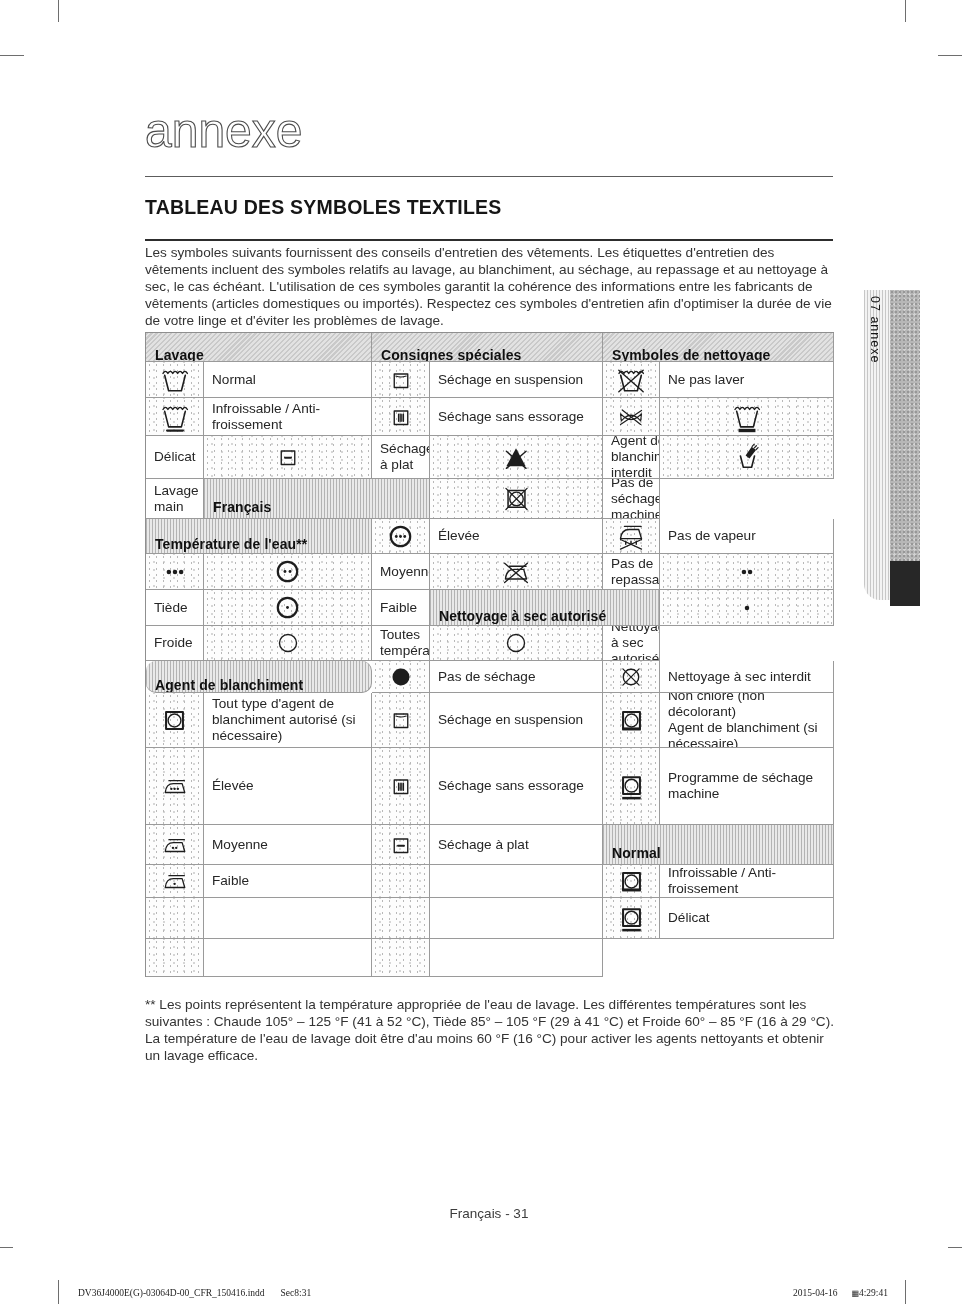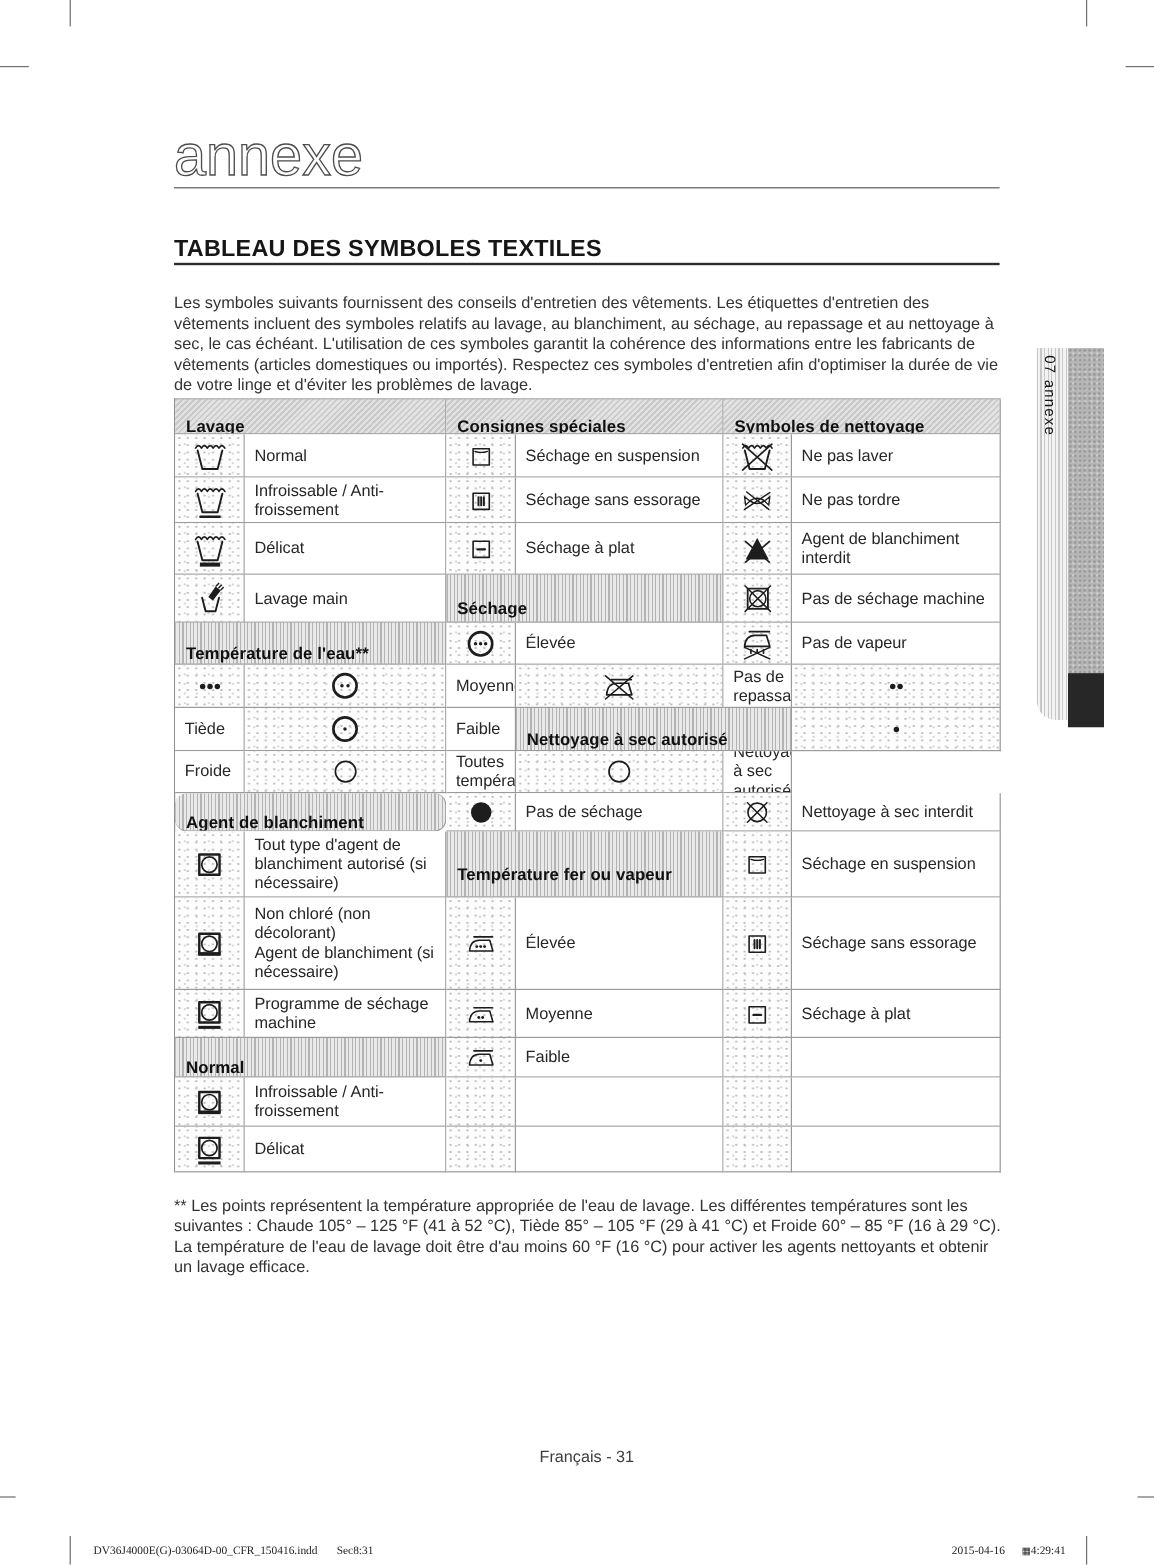--- a/index.html
+++ b/index.html
@@ -8,35 +8,35 @@
     font-family:"Liberation Sans", sans-serif;color:#2a2a2a;overflow:hidden;
   }
   
   .crop{position:absolute;background:#6e6e6e;}
   .crop.v{width:1px;}
   .crop.h{height:1px;}
 
   
   .title-block{
     position:absolute;left:145px;top:106px;width:688px;
-    border-bottom:1px solid #5c5c5c;padding-bottom:0;
+    border-bottom:1px solid #5c5c5c;padding-bottom:20px;
   }
   .title-block .big{
     font-size:48px;line-height:1.05;letter-spacing:0px;
     color:transparent;-webkit-text-stroke:1.1px #4d4d4d;
   }
   @supports not (-webkit-text-stroke: 1px black){
     .title-block .big{color:#4d4d4d;}
   }
 
   
   .section-heading{
     position:absolute;left:145px;top:196px;width:688px;
     font-size:19.5px;font-weight:bold;color:#161616;
-    border-bottom:2px solid #2d2d2d;padding-bottom:0;letter-spacing:.2px;
+    border-bottom:2px solid #2d2d2d;padding-bottom:20px;letter-spacing:.2px;
   }
 
   
   .intro{
     position:absolute;left:145px;top:230px;width:692px;
     font-size:13.6px;line-height:17px;color:#333;
   }
   .footnote{
     position:absolute;left:145px;top:982px;width:692px;
     font-size:13.6px;line-height:17px;color:#333;
@@ -193,21 +193,20 @@
     <div class="cell lab">Séchage sans essorage</div>
     <div class="cell sym">
       <span class="ic">
         <svg width="30" height="28" viewBox="0 0 32 32" stroke="#1d1d1d" fill="none" stroke-width="1.7" stroke-linecap="round" stroke-linejoin="round">
           <path d="M9 16.5Q16 11.5 23 16.5Q16 21.5 9 16.5Z" stroke-width="1.5"></path>
           <path d="M9 16.5 4 12.5l1 8zM23 16.5l5-4-1 8z" stroke-width="1.3"></path>
           <path d="M4 24.5 28 8.5M6 8l21 16.5" stroke-width="1.4"></path>
         </svg>
       </span>
     </div>
-    <div class="cell lab">Ne pas tordre</div>
     <div class="cell sym">
       <span class="ic">
         <svg width="30" height="32" viewBox="0 0 32 34" stroke="#1d1d1d" fill="none" stroke-width="1.7" stroke-linecap="round" stroke-linejoin="round">
           <path d="M3.2 9q2.6-4.5 5.2 0q2.6-4.5 5.2 0q2.6-4.5 5.2 0q2.6-4.5 5.2 0q2.6-4.5 5.2 0" stroke-width="1.5"></path>
           <path d="M5 11l4.2 16.5h13.6L27 11"></path>
           <rect x="7" y="29.6" width="18" height="3.6" fill="#1d1d1d" stroke="none"></rect>
         </svg>
       </span>
     </div>
     <div class="cell lab">Délicat</div>
@@ -232,21 +231,21 @@
     <div class="cell sym">
       <span class="ic">
         <svg width="30" height="30" viewBox="0 0 32 32" stroke="#1d1d1d" fill="none" stroke-width="1.7" stroke-linecap="round" stroke-linejoin="round">
           <path d="M9 15l3.1 12h8.8L24 15"></path>
           <path d="M14.5 14.5L21 5l4.6 3.6-7 9z" fill="#1d1d1d" stroke="none"></path>
           <path d="M21.5 4.6l2.2-2.3M23.8 6.2l2.2-2.2M25.8 8l2-2" stroke-width="1.3"></path>
         </svg>
       </span>
     </div>
     <div class="cell lab">Lavage main</div>
-    <div class="cell hdr hdr-sub" style="grid-column: span 2;">Séchage</div>
+    <div class="cell hdr hdr-sub" style="grid-column: span 2;">Français</div>
     <div class="cell sym">
       <span class="ic">
         <svg width="27" height="27" viewBox="0 0 32 32" stroke="#1d1d1d" fill="none" stroke-width="1.7" stroke-linecap="round" stroke-linejoin="round">
           <rect x="6" y="6.5" width="20" height="20" stroke-width="1.8"></rect>
           <circle cx="16" cy="16.5" r="8" stroke-width="1.6"></circle>
           <path d="M3.5 4 28.5 29M28.5 4 3.5 29" stroke-width="1.5"></path>
         </svg>
       </span>
     </div>
     <div class="cell lab">Pas de séchage machine</div>
@@ -365,21 +364,20 @@
     <div class="cell lab">Nettoyage à sec interdit</div>
     <div class="cell sym">
       <span class="ic">
         <svg width="27" height="27" viewBox="0 0 32 32" stroke="#1d1d1d" fill="none" stroke-width="1.7" stroke-linecap="round" stroke-linejoin="round">
           <rect x="6" y="6" width="20" height="20" stroke-width="2.4"></rect>
           <circle cx="16" cy="16" r="7.6" stroke-width="1.7"></circle>
         </svg>
       </span>
     </div>
     <div class="cell lab">Tout type d'agent de blanchiment autorisé (si nécessaire)</div>
-    <div class="cell hdr hdr-sub" style="grid-column: span 2;">Température fer ou vapeur</div>
     <div class="cell sym">
       <span class="ic">
         <svg width="24" height="24" viewBox="0 0 32 32" stroke="#1d1d1d" fill="none" stroke-width="1.7" stroke-linecap="round" stroke-linejoin="round">
           <rect x="7" y="8" width="18" height="18" stroke-width="1.8"></rect>
           <path d="M9 10.8q7 2.6 14 0" stroke-width="1.4"></path>
         </svg>
       </span>
     </div>
     <div class="cell lab">Séchage en suspension</div>
     <div class="cell sym">

